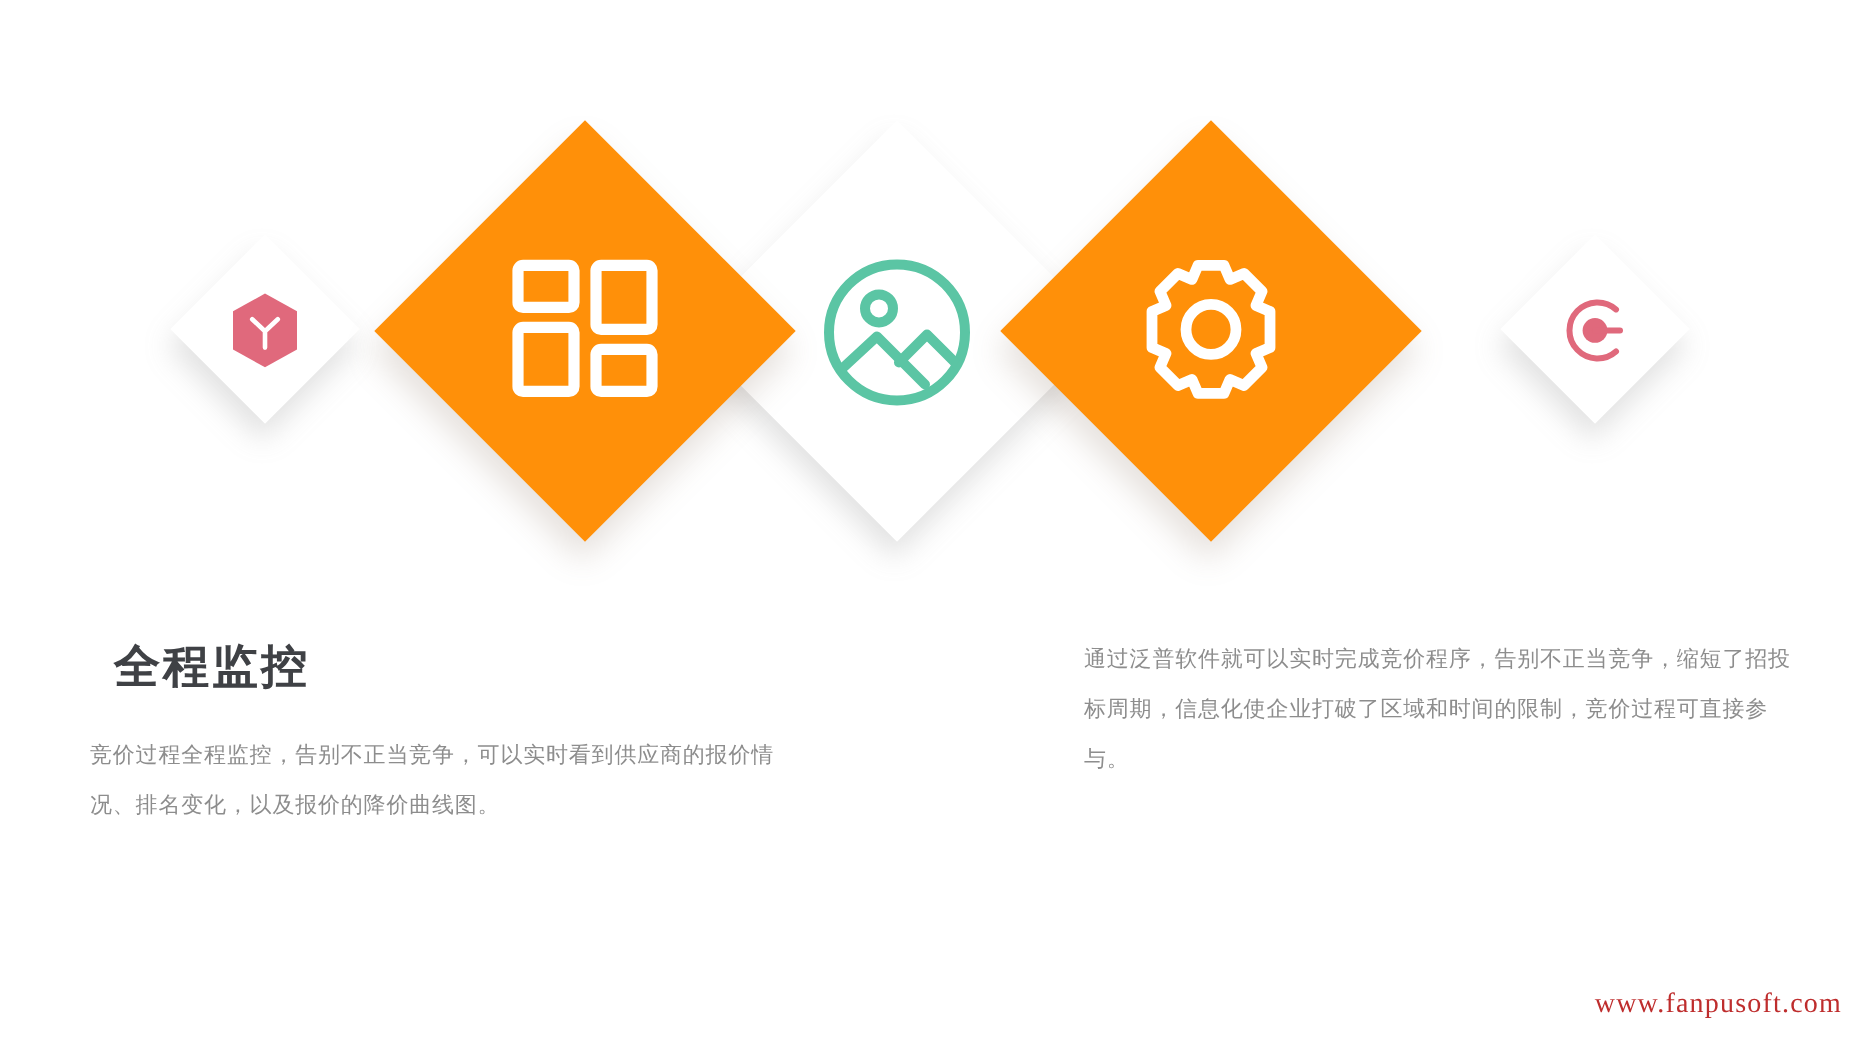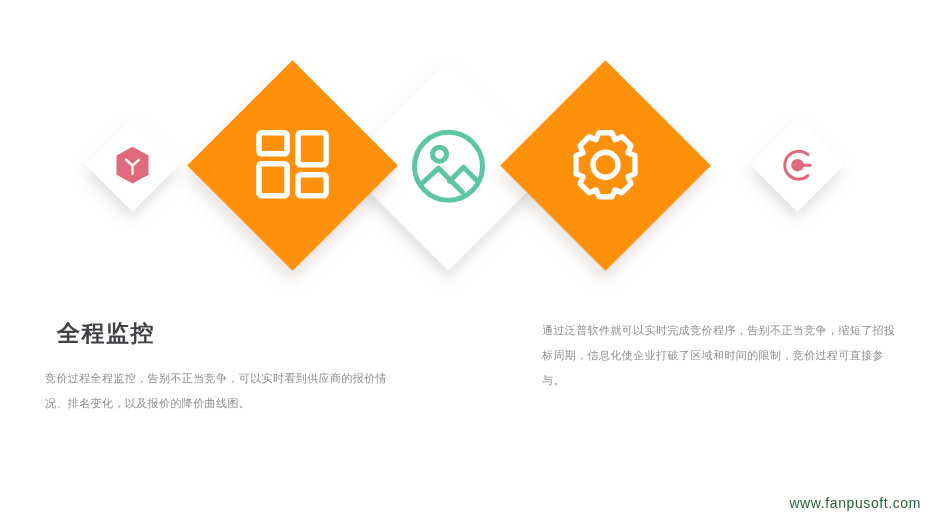--- a/index.html
+++ b/index.html
@@ -91,22 +91,22 @@
     opacity:0.92;
   }
   .wm-row{ display:flex; align-items:center; gap:5px; }
   .wm-mark{ width:30px; height:30px; }
   .wm-name{
     font-size:23px; font-weight:bold; color:#8b93ad;
     letter-spacing:1px;
     font-family:"DejaVu Sans","Liberation Sans",sans-serif;
   }
   .wm-url{
-    font-size:14px; color:#14532d; letter-spacing:0.6px;
-    font-family:Liberation Sans, sans-serif;
+    font-size:14px; color:#b91c1c; letter-spacing:0.6px;
+    font-family:Liberation Serif, serif;
     margin-top:1px;
     margin-left:34px;
   }
 </style>
 </head>
 <body>
 
 <div id="diamond-band">
 
   <div class="diamond d-small d-white" id="diamond-1">

